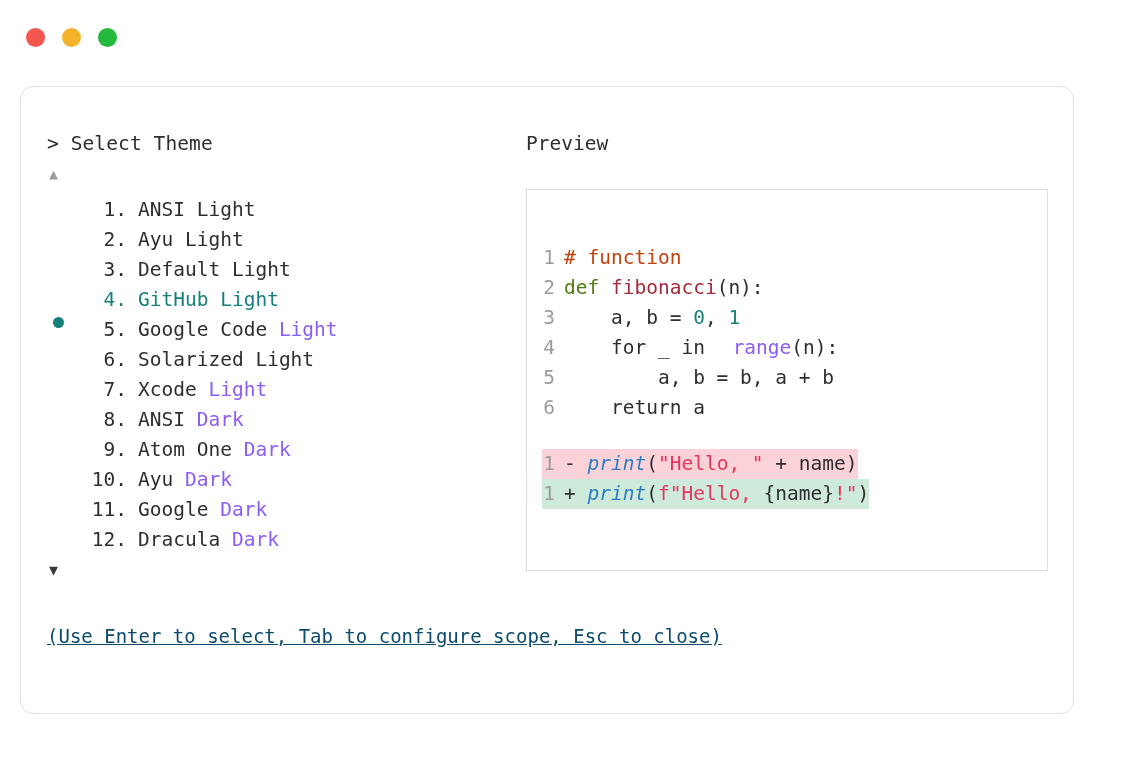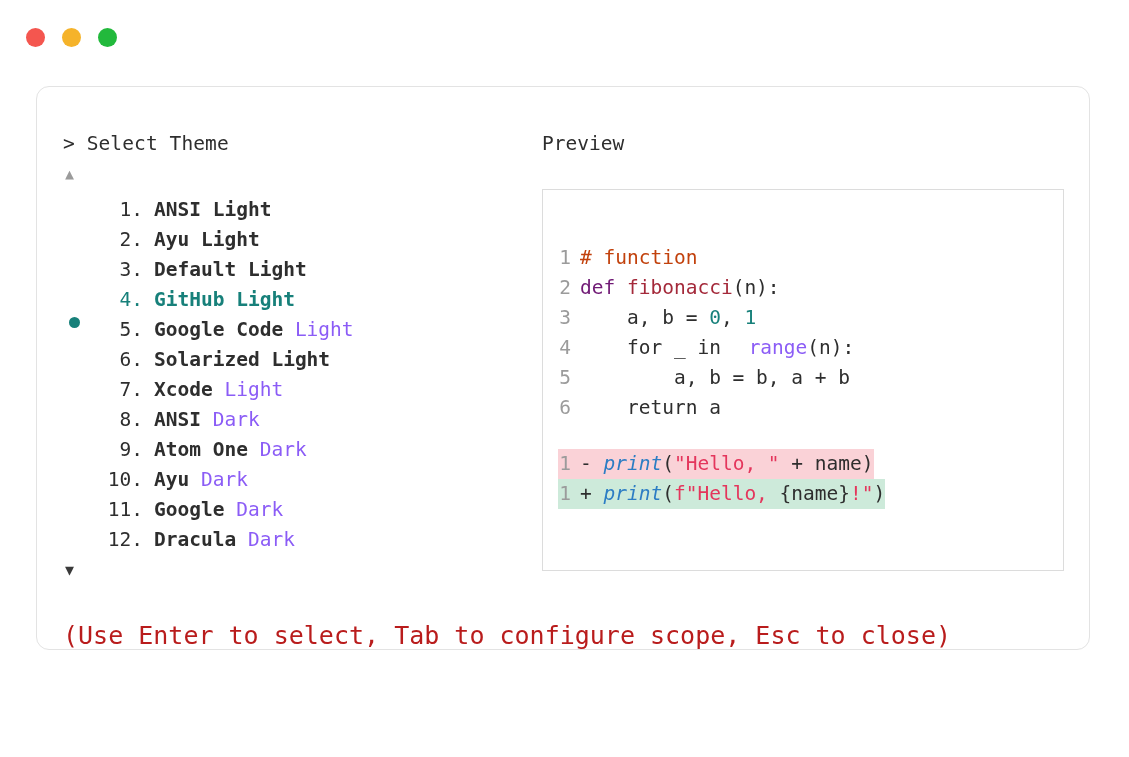--- a/index.html
+++ b/index.html
@@ -25,24 +25,24 @@
   }
   .dot {
     width: 19px;
     height: 19px;
     border-radius: 50%;
   }
 
   
   #card {
     position: absolute;
-    left: 36px;
+    left: 20px;
     top: 86px;
     width: 1054px;
-    height: 564px;
+    height: 628px;
     box-sizing: border-box;
     border: 1.5px solid #e3e3e3;
     border-radius: 13px;
     background: #ffffff;
   }
 
   #card-inner {
     position: absolute;
     left: 0; top: 0; right: 0; bottom: 0;
   }
@@ -99,35 +99,36 @@
     height: 11px;
     border-radius: 50%;
     background: #17807a;
   }
   .idx {
     width: 46px;
     flex: 0 0 46px;
     text-align: right;
     color: #2e2e2e;
   }
-  .name { color: #2e2e2e; padding-left: 11px; font-weight: bold; }
+  .name { color: #2e2e2e; padding-left: 11px; }
   .suffix-muted { color: #8b5cf6; }
   .theme-row.selected .idx,
   .theme-row.selected .idx-dot,
   .theme-row.selected .name,
   .theme-row.selected .suffix-muted { color: #17807a; }
 
   #hint {
     position: absolute;
     left: 26px;
     top: 536px;
-    font-size: 25px;
+    font-size: 19px;
     line-height: 26px;
-    color: #b91c1c;
-    white-space: pre;
+    color: #0c4a6e;
+    white-space: pre;
+    text-decoration: underline;
   }
 
   
   #right-col {
     position: absolute;
     left: 505px;
     top: 44px;
     width: 525px;
   }
   #preview-title {
@@ -178,21 +179,21 @@
     line-height: 30px;
     white-space: pre;
   }
   .diff-row.del { background: #fad2d7; }
   .diff-row.add { background: #cdeada; }
   .diff-row.del, .diff-row.add { width: fit-content; }
   .sign { color: #2e2e2e; margin-right: 0; }
 
   
   .tok-comment { color: #c2410c; }
-  .tok-kw      { color: #701a75; }
+  .tok-kw      { color: #4d7c0f; }
   .tok-fn      { color: #a4293a; }
   .tok-num     { color: #17807a; }
   .tok-builtin { color: #8b5cf6; margin-left: 16px; }
   .tok-print   { color: #2c7dc4; font-style: italic; }
   .tok-str     { color: #e4365c; }
   .tok-plain   { color: #2e2e2e; }
 </style>
 </head>
 <body>
 

